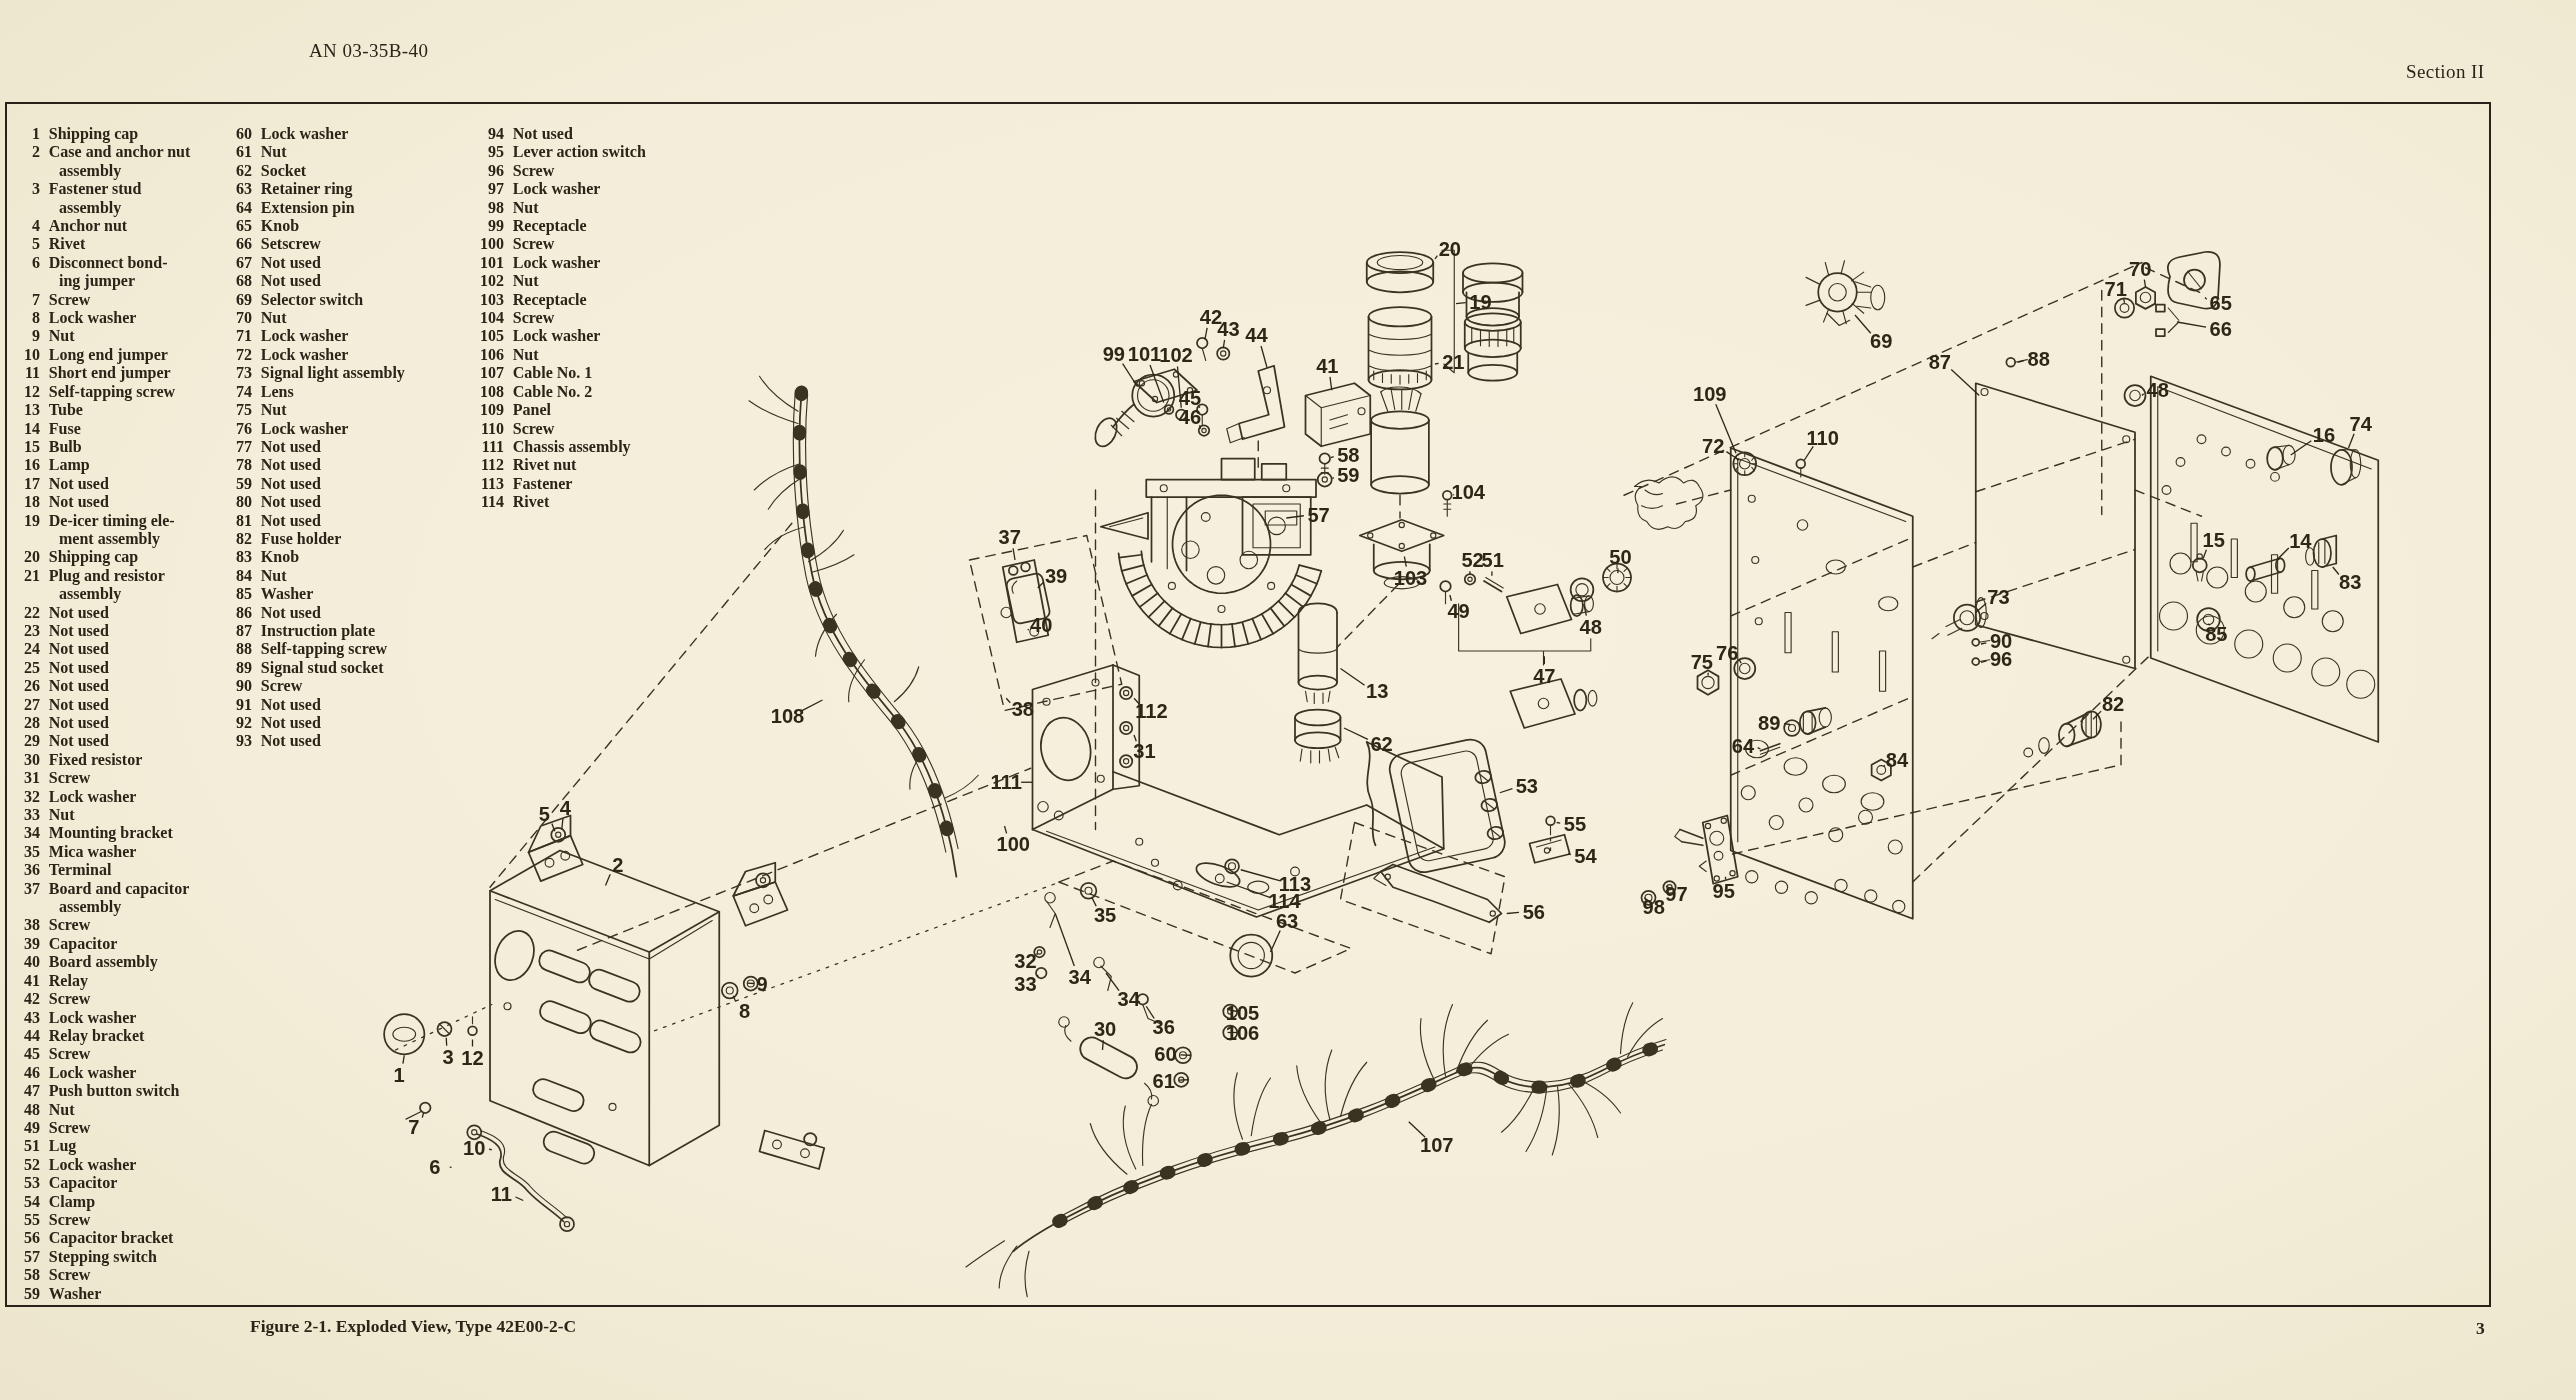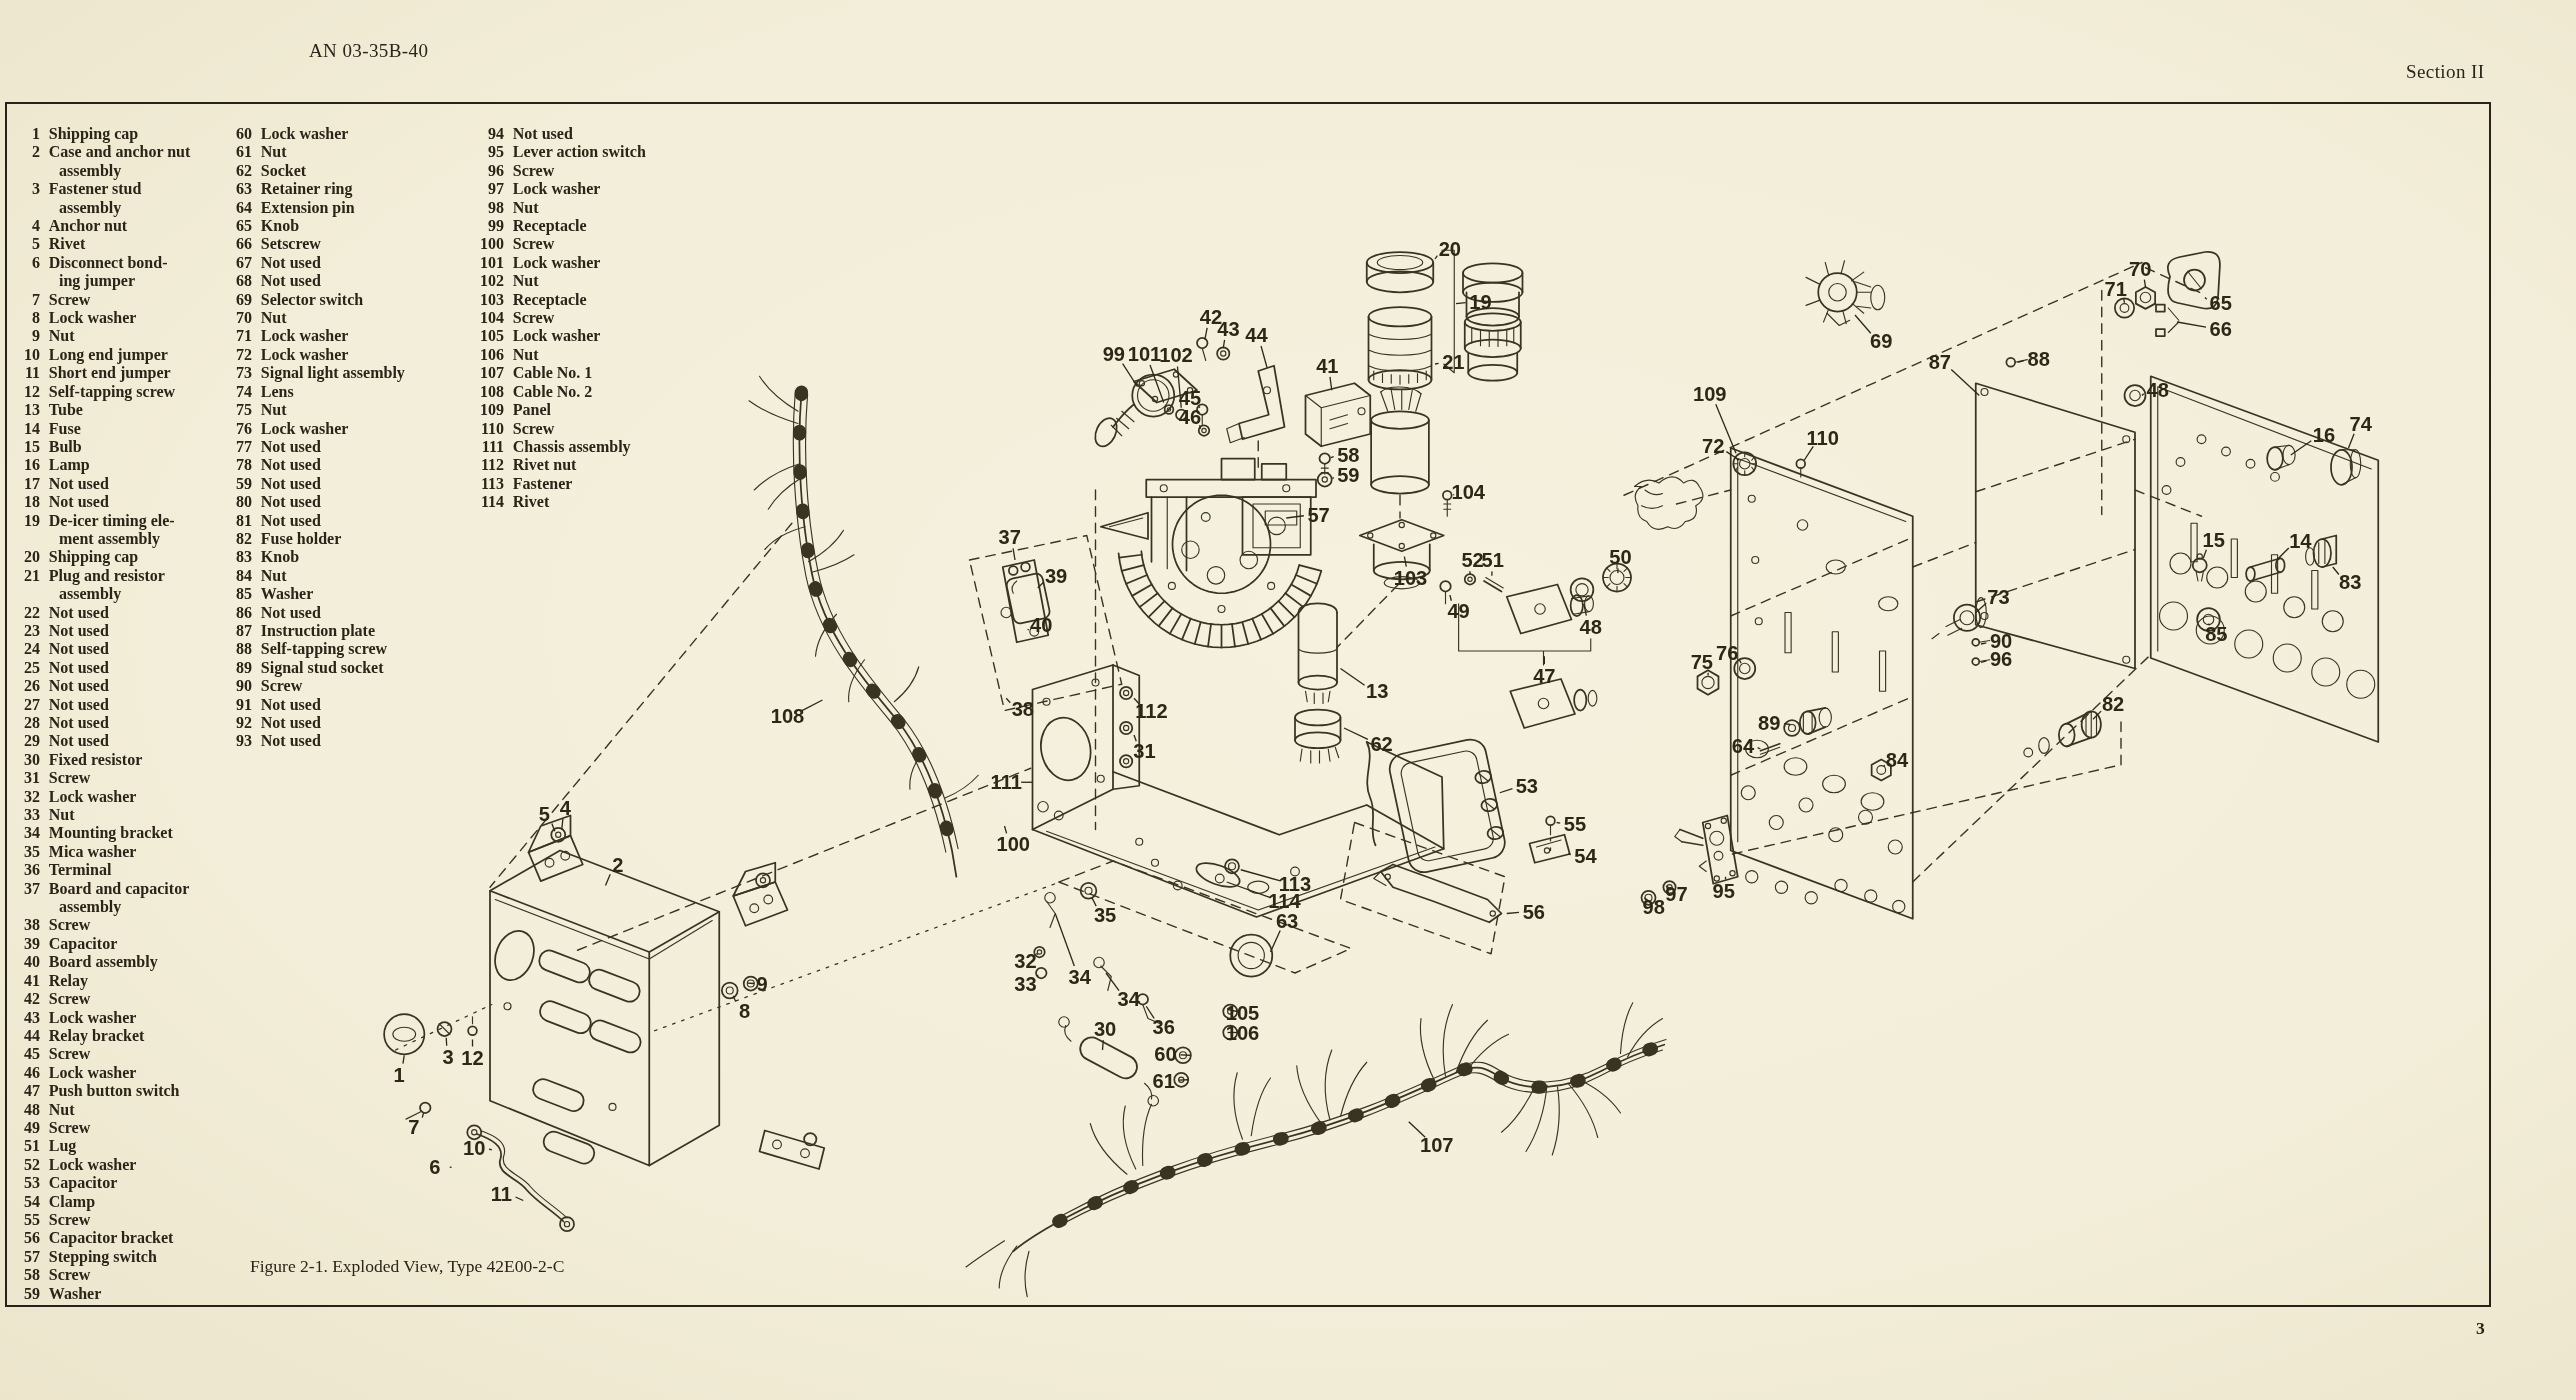--- a/index.html
+++ b/index.html
@@ -14,21 +14,21 @@
   .plist{position:absolute;font-size:16px;font-weight:bold;line-height:18.4px;white-space:nowrap;}
   #col-0{left:7px;top:125px;}
   #col-1{left:219px;top:125px;}
   #col-2{left:455px;top:125px;}
   .pl-row{display:flex;}
   .pl-num{display:inline-block;text-align:right;flex:none;}
   #col-0 .pl-num,#col-1 .pl-num{width:33px;}
   #col-2 .pl-num{width:49px;}
   .pl-desc{margin-left:8.8px;}
   .pl-desc.cont{margin-left:19px;}
-  .caption{position:absolute;left:250px;top:1256px;font-size:17.5px;font-weight:normal;white-space:nowrap;}
+  .caption{position:absolute;left:250px;top:1316px;font-size:17.5px;font-weight:bold;white-space:nowrap;}
   .pageno{position:absolute;left:2476px;top:1318px;font-size:17.5px;font-weight:bold;}
   svg.diagram{position:absolute;left:0;top:0;}
   text.callout{font-family:"Liberation Sans",sans-serif;font-size:23px;font-weight:bold;fill:#2e2718;text-anchor:middle;}
   .leader{stroke:#2e2718;stroke-width:1.5;}
   g.ink *{fill:none;stroke:#3b3322;stroke-width:2;stroke-linecap:round;stroke-linejoin:round;}
   g.ink .thin{stroke-width:1.3;}
   g.ink .dash{stroke-dasharray:11 8;stroke-width:1.6;}
   g.ink .dot{stroke-dasharray:3 8;stroke-width:1.5;}
   g.ink .band{stroke-dasharray:3 42;stroke-width:15;}
 </style>

